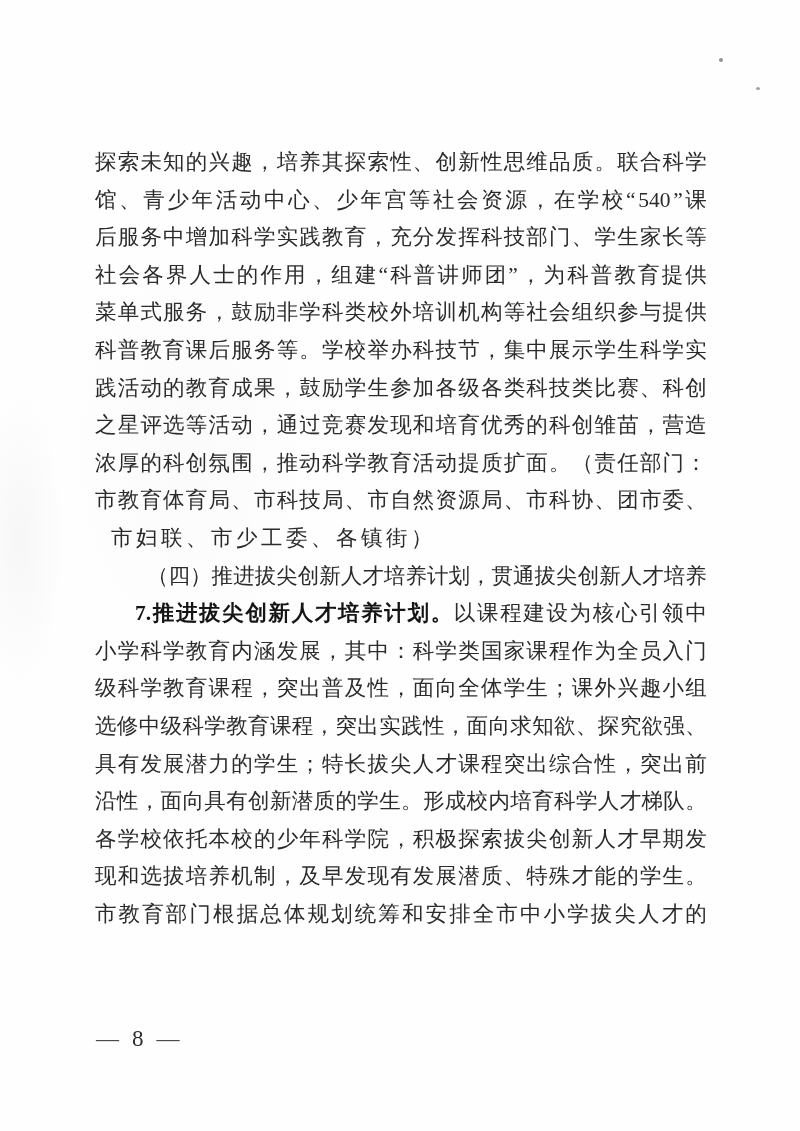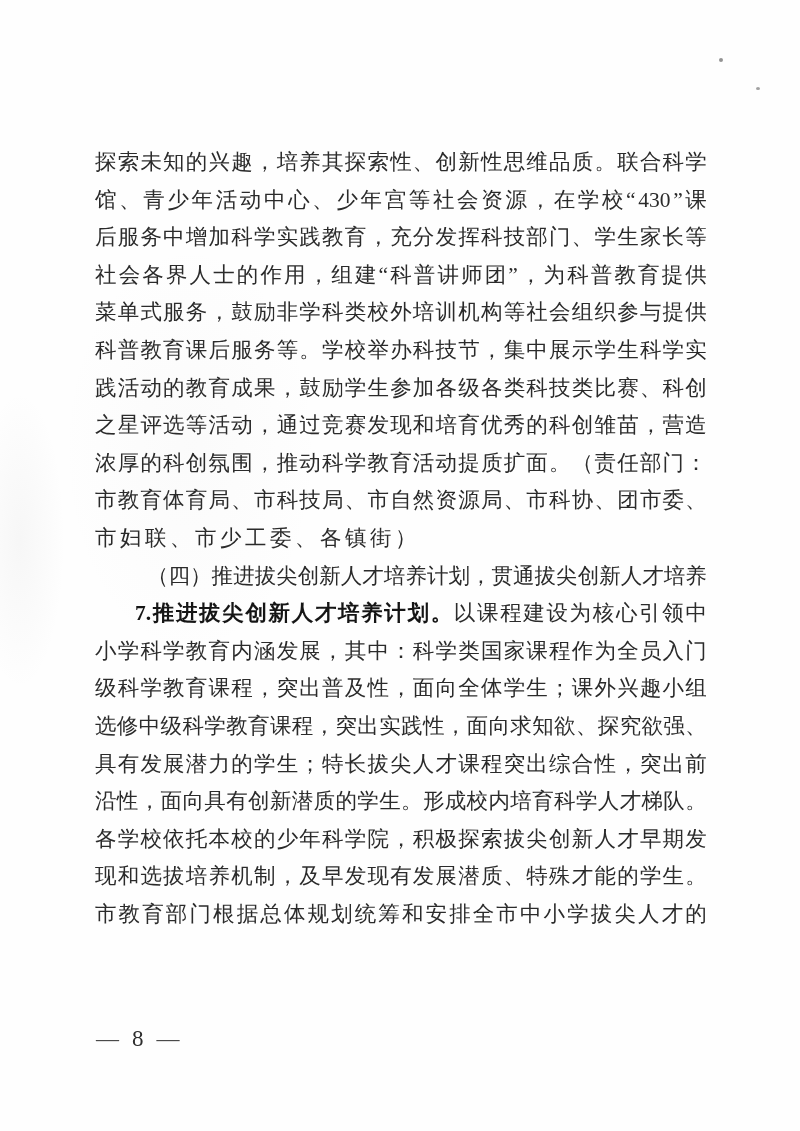--- a/index.html
+++ b/index.html
@@ -46,20 +46,21 @@
   }
   .line.justify {
     display: flex;
     justify-content: space-between;
     align-items: center;
     white-space: normal;
   }
   .line.plain {
     letter-spacing: 3.5px;
     text-align: left;
+    margin-left: 16px;
   }
   .line span { display: inline-block; }
   .bold-run { font-weight: 700; color: #151515; }
 
   .page-footer {
     position: absolute;
     left: 96px;
     top: 1025px;
     display: flex;
     align-items: center;
@@ -128,21 +129,21 @@
         <span>等</span>
         <span>社</span>
         <span>会</span>
         <span>资</span>
         <span>源</span>
         <span>，</span>
         <span>在</span>
         <span>学</span>
         <span>校</span>
         <span>“</span>
-        <span>430</span>
+        <span>540</span>
         <span>”</span>
         <span>课</span>
       </div>
       <div class="line justify">
         <span>后</span>
         <span>服</span>
         <span>务</span>
         <span>中</span>
         <span>增</span>
         <span>加</span>

